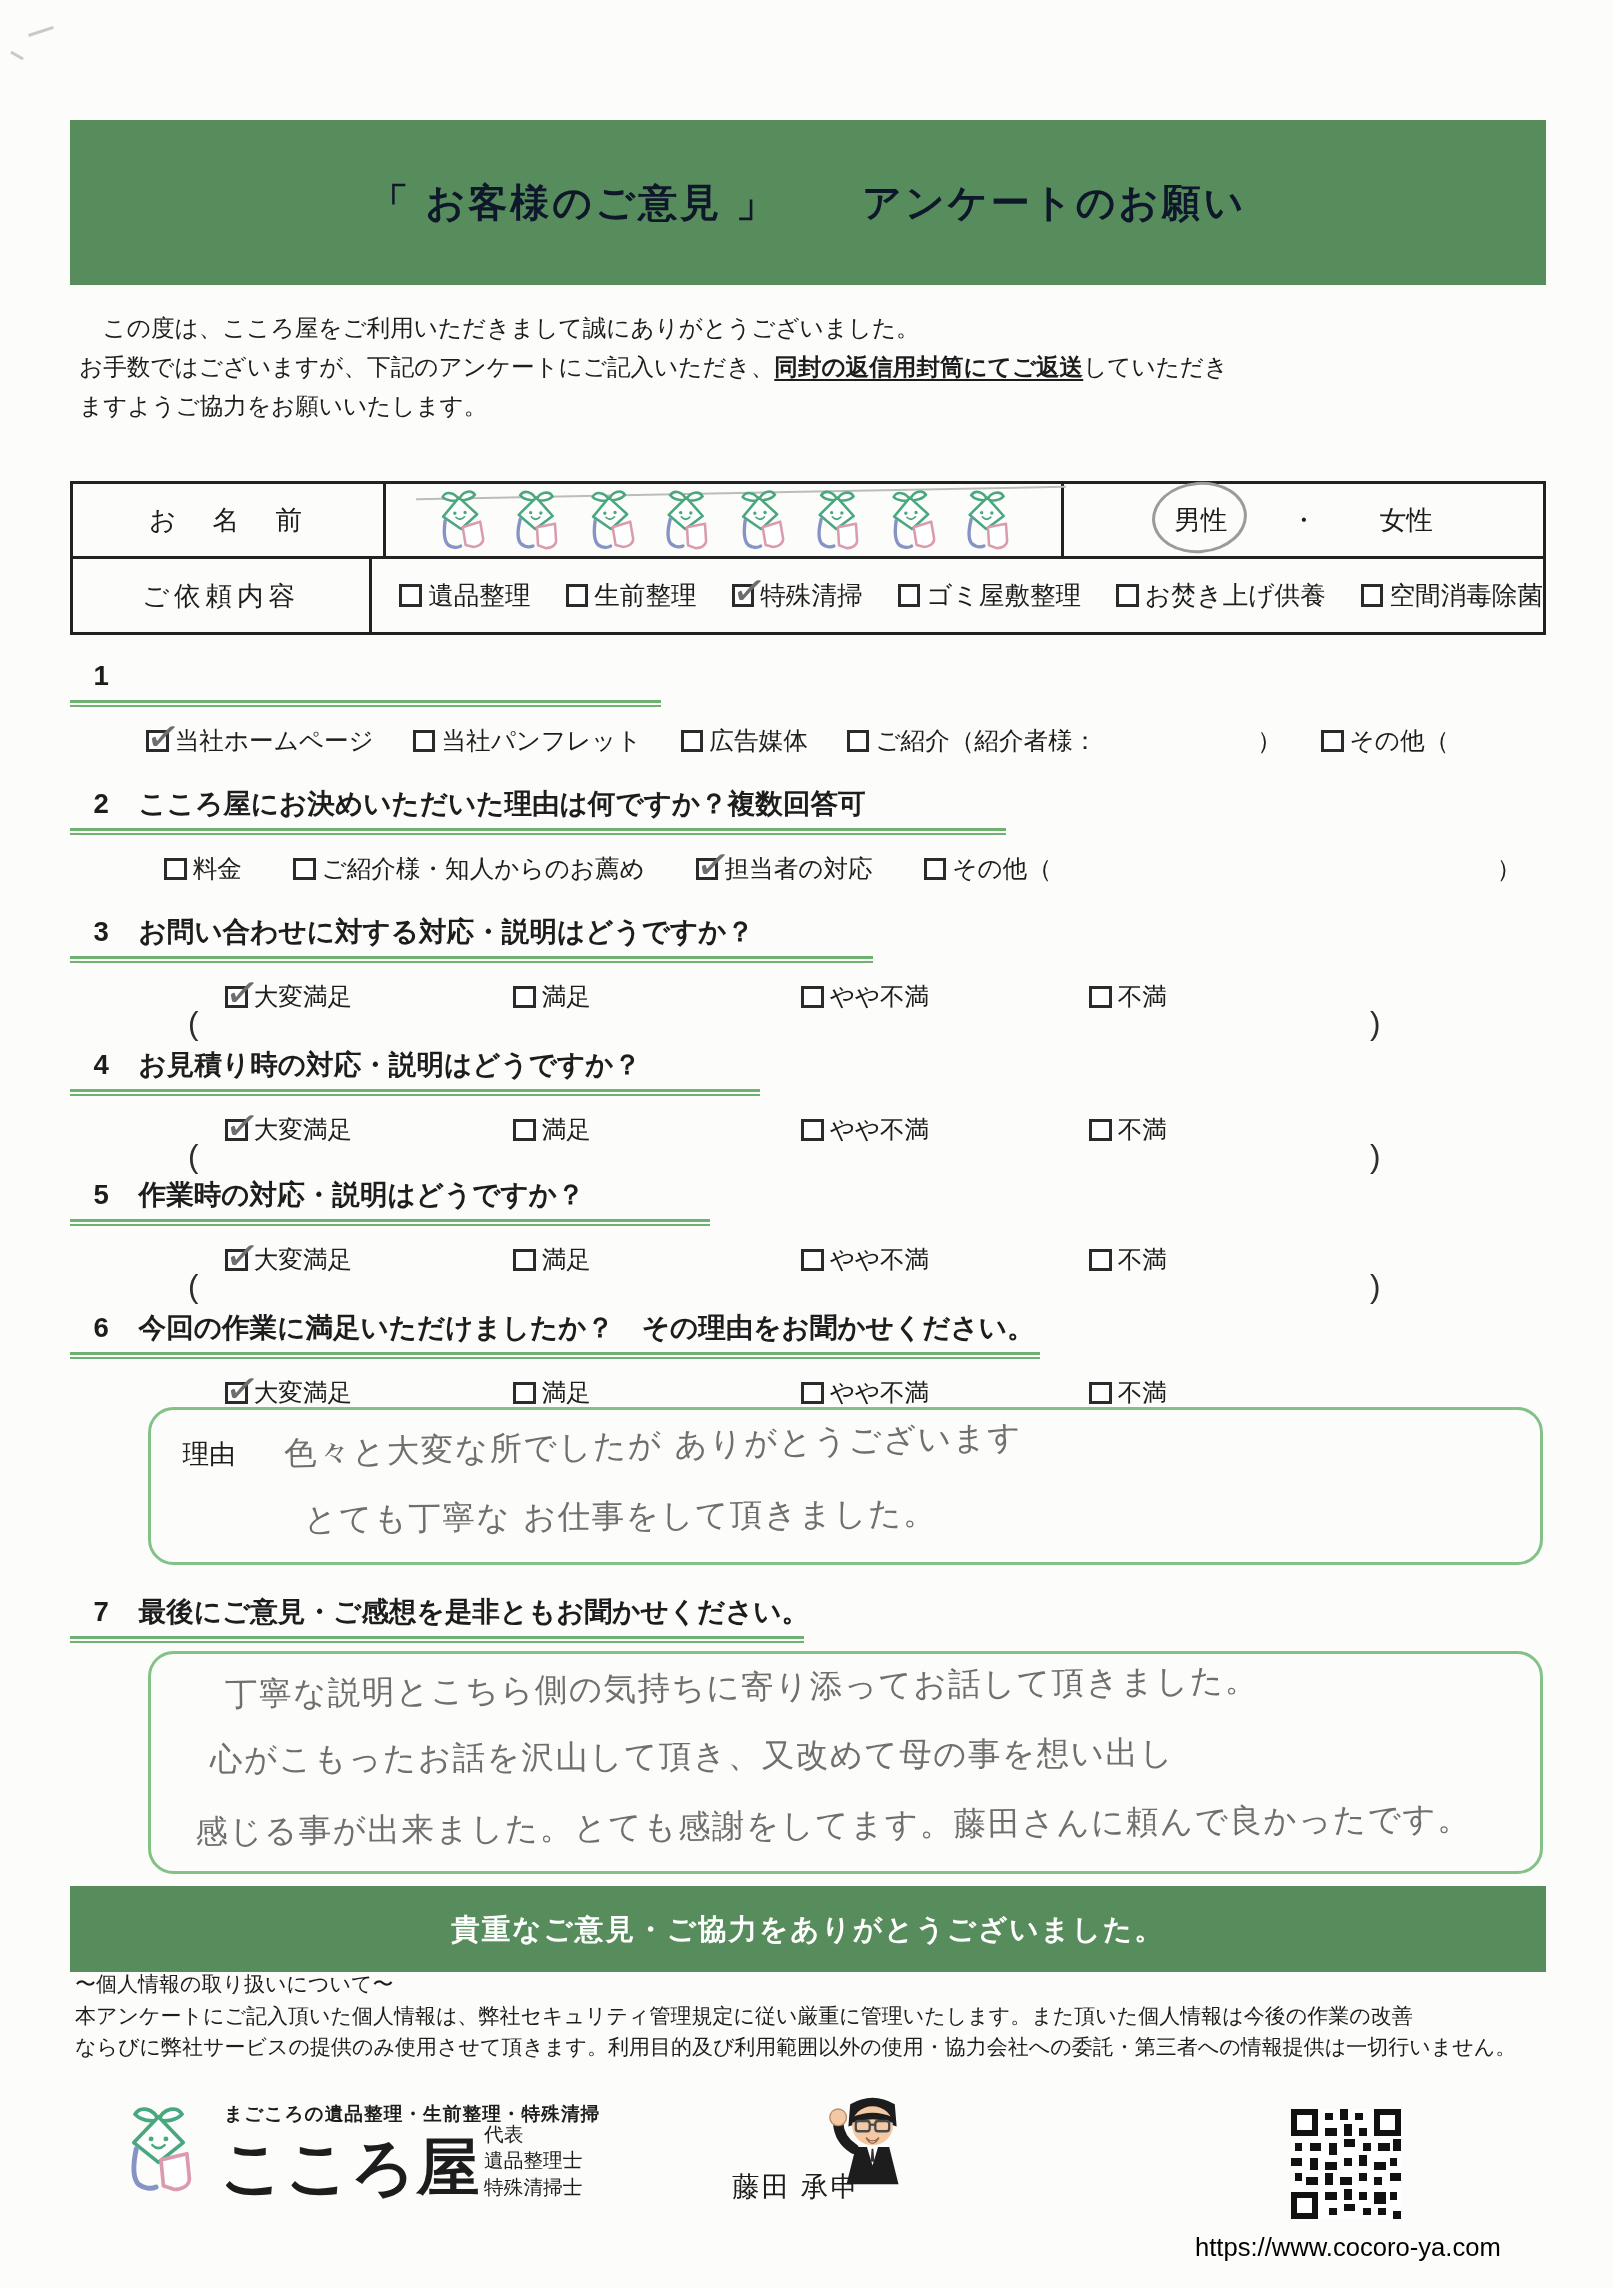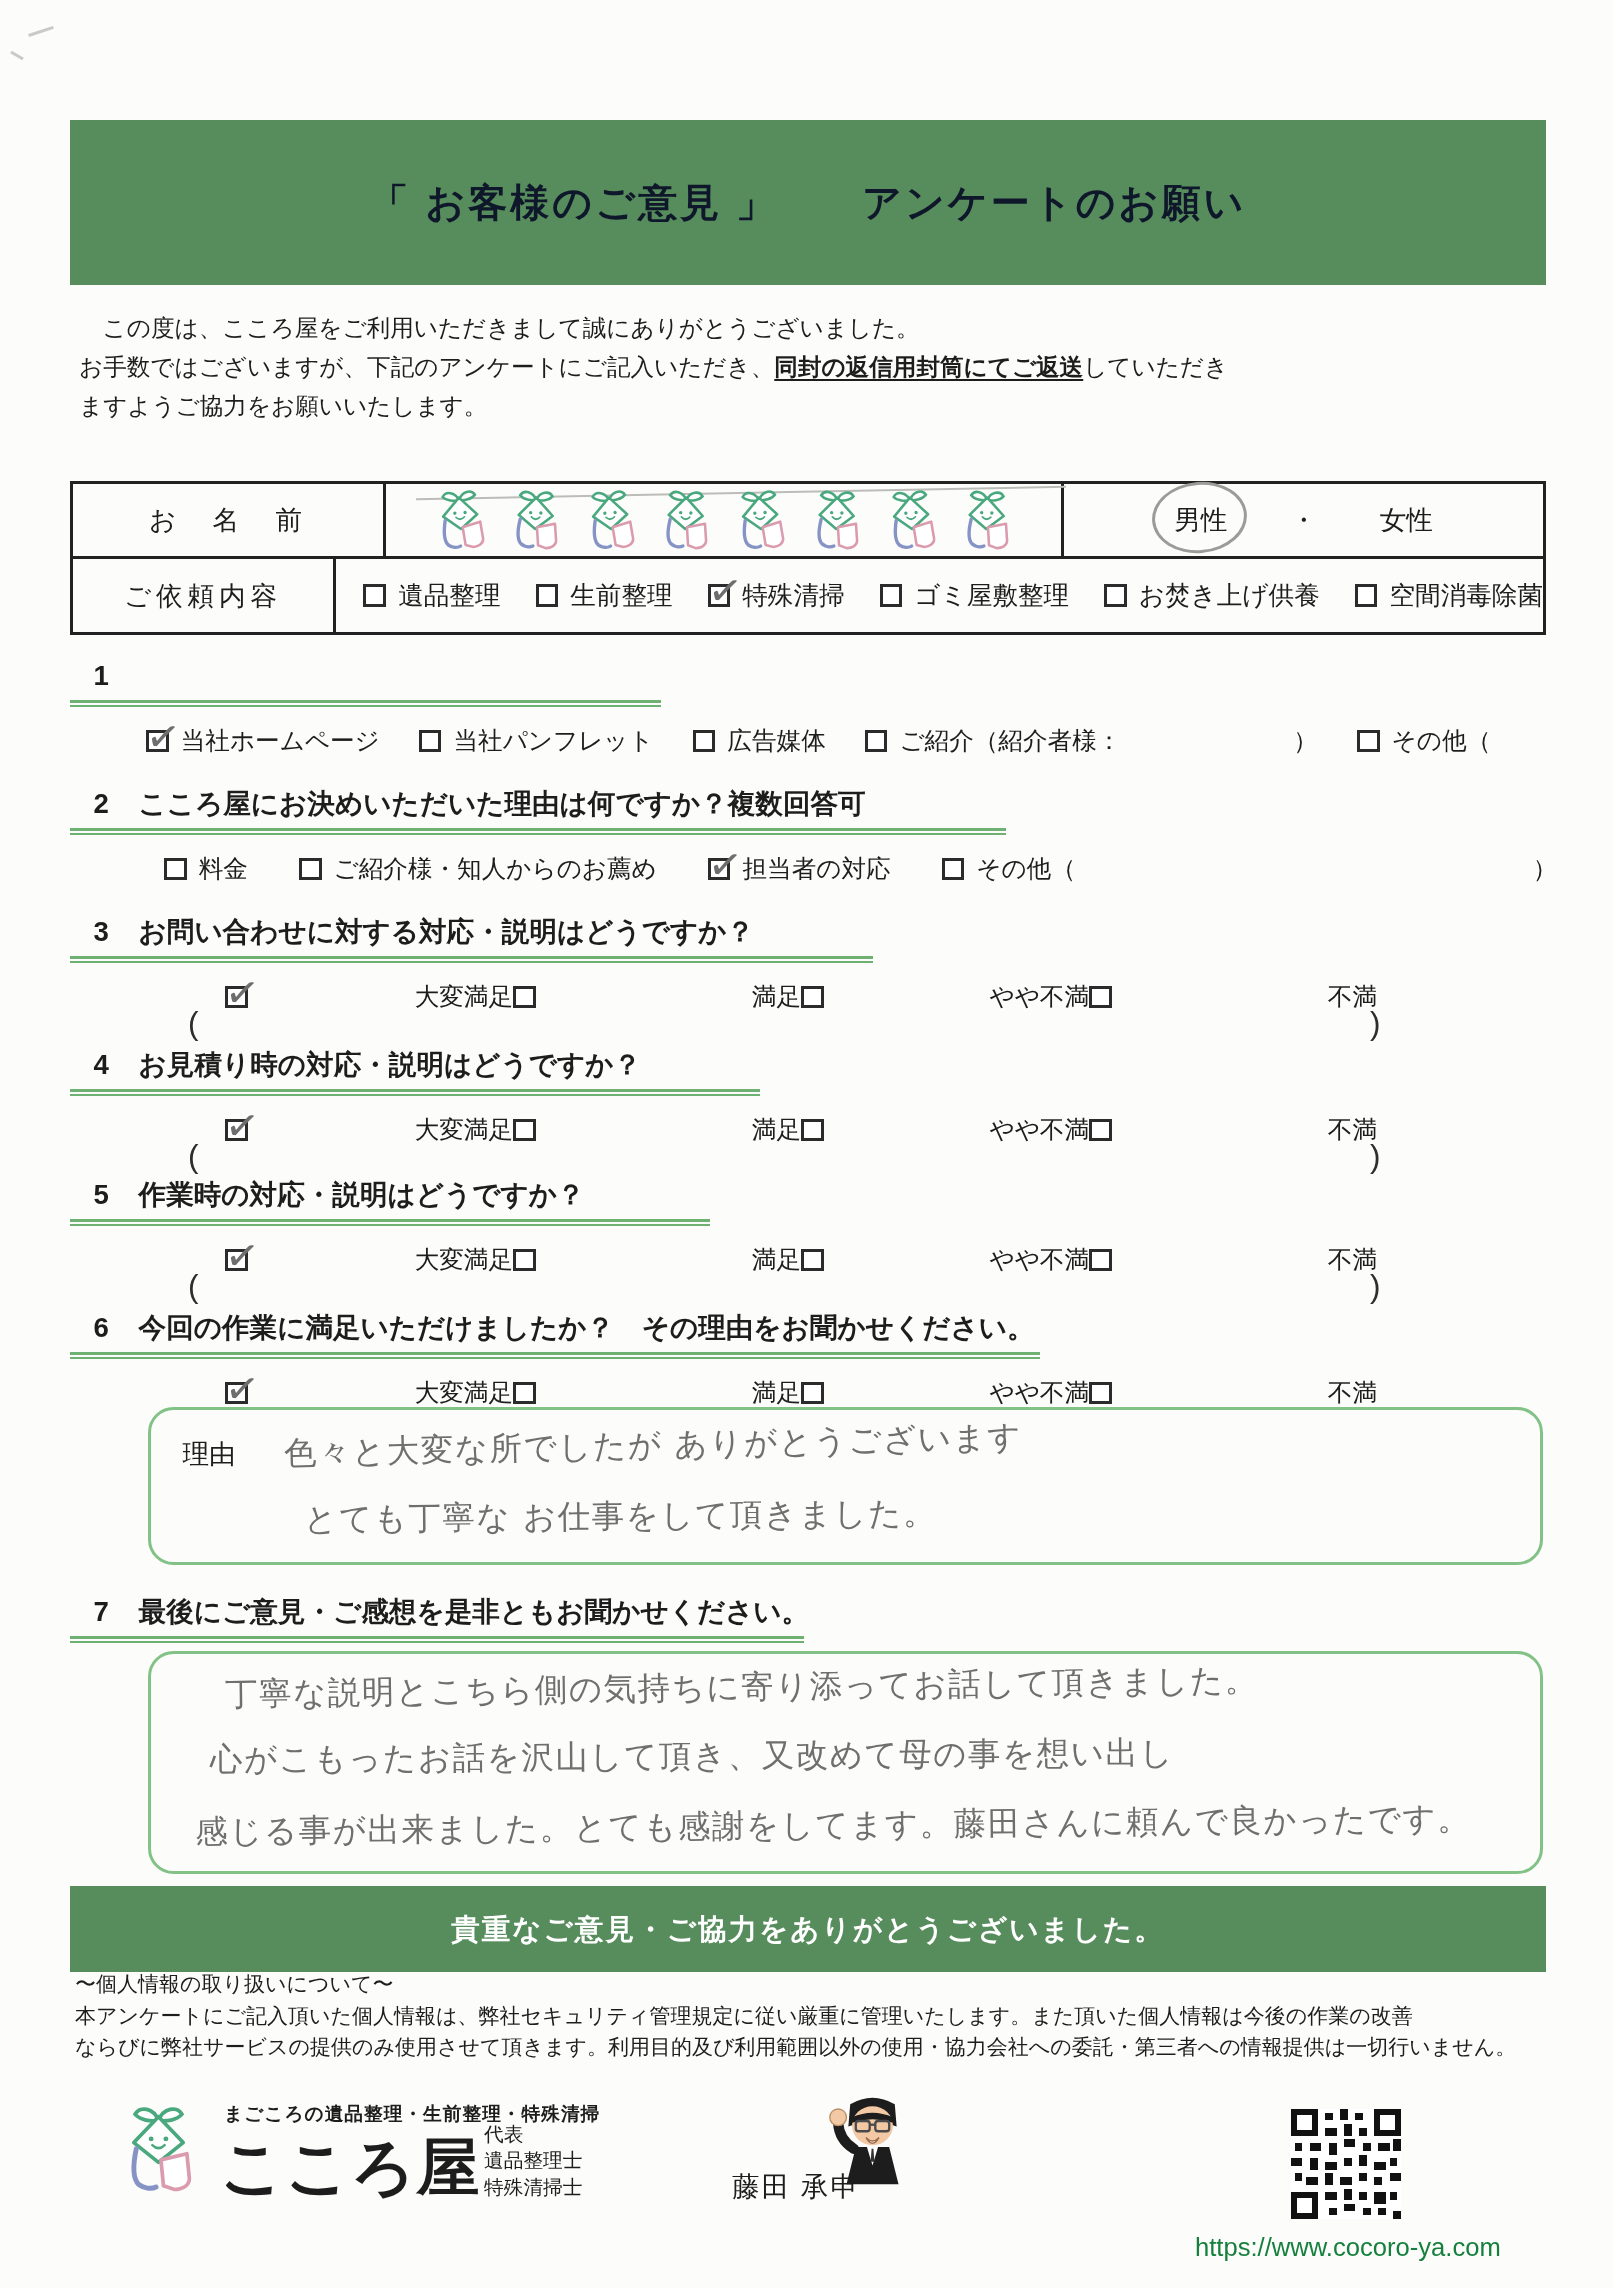--- a/index.html
+++ b/index.html
@@ -36,21 +36,21 @@
   .pencil-line { position:absolute; left:29.6px; top:7.9px; width:650px; height:2px; background:#bcbcb9; transform:rotate(-1.1deg); }
   .gender-cell { flex:1; border-left:3px solid #222; display:flex; align-items:center; justify-content:center; gap:57px; font-size:26.6px; }
   .gender-opt { position:relative; padding:3.9px 5.9px; }
   .gender-opt.checked::after {
     content:""; position:absolute; left:-15.8px; right:-13.8px; top:-15.8px; bottom:-11.8px;
     border:3px solid #9b9b98; border-radius:50%; transform:rotate(-5deg);
   }
   .req-opts { display:flex; align-items:center; gap:35px; padding-left:27.6px; font-size:25.6px; flex:1; }
 
   
-  .opt { display:flex; align-items:center; gap:12px; white-space:nowrap;justify-content:space-between; }
+  .opt { display:flex; align-items:center; gap:6px; white-space:nowrap; }
   .cb { width:22.7px; height:22.7px; border:3px solid #2b2b2b; position:relative; flex:none; background:#fff; }
   .cb.checked::after {
     content:"\2713"; position:absolute; left:-3px; top:-19.7px; font-size:41px;
     color:#6e6e6e; transform:rotate(7deg); font-family:"DejaVu Sans",sans-serif;
   }
 
   
   .q { position:absolute; left:70px; width:1478px; }
   .q-title { display:flex; gap:29.6px; padding-left:23.6px; font-size:27.6px; font-weight:600; line-height:35px; }
   .q-rule { height:6.9px; border-top:3px solid var(--ugreen); border-bottom:2px solid var(--ugreen); margin-top:6.9px; }
@@ -84,21 +84,21 @@
 
   
   .footer { position:absolute; left:70px; top:2093px; width:1497px; height:187px; }
   .mascot-big { position:absolute; left:49px; top:5.9px; width:79px; height:102px; }
   .f-tagline { position:absolute; left:154px; top:7.9px; font-size:18.7px; font-weight:600; letter-spacing:1px; }
   .f-brand { position:absolute; left:150px; top:31.5px; font-size:63px; font-weight:bold; letter-spacing:1px; }
   .f-titles { position:absolute; left:414px; top:27.6px; font-size:19.7px; line-height:26.6px; }
   .f-name { position:absolute; left:662px; top:75px; font-size:27.6px; letter-spacing:2px; }
   .f-man { position:absolute; left:755px; top:2px; width:95px; height:130px; }
   .f-qr { position:absolute; left:1221px; top:15.8px; width:110px; height:110px; }
-  .f-url { position:absolute; left:1125px; top:140px; font-size:25.6px; color:#15803d; }
+  .f-url { position:absolute; left:1125px; top:140px; font-size:25.6px; color:#000000; }
 
   :root { --green:#578c5c; --ugreen:#6fb073; --boxgreen:#82c287; --hand:#6f6f6f; }
 </style>
 </head>
 <body>
 
 <div class="page">
 
   <svg width="0" height="0" style="position:absolute">
     <defs>

